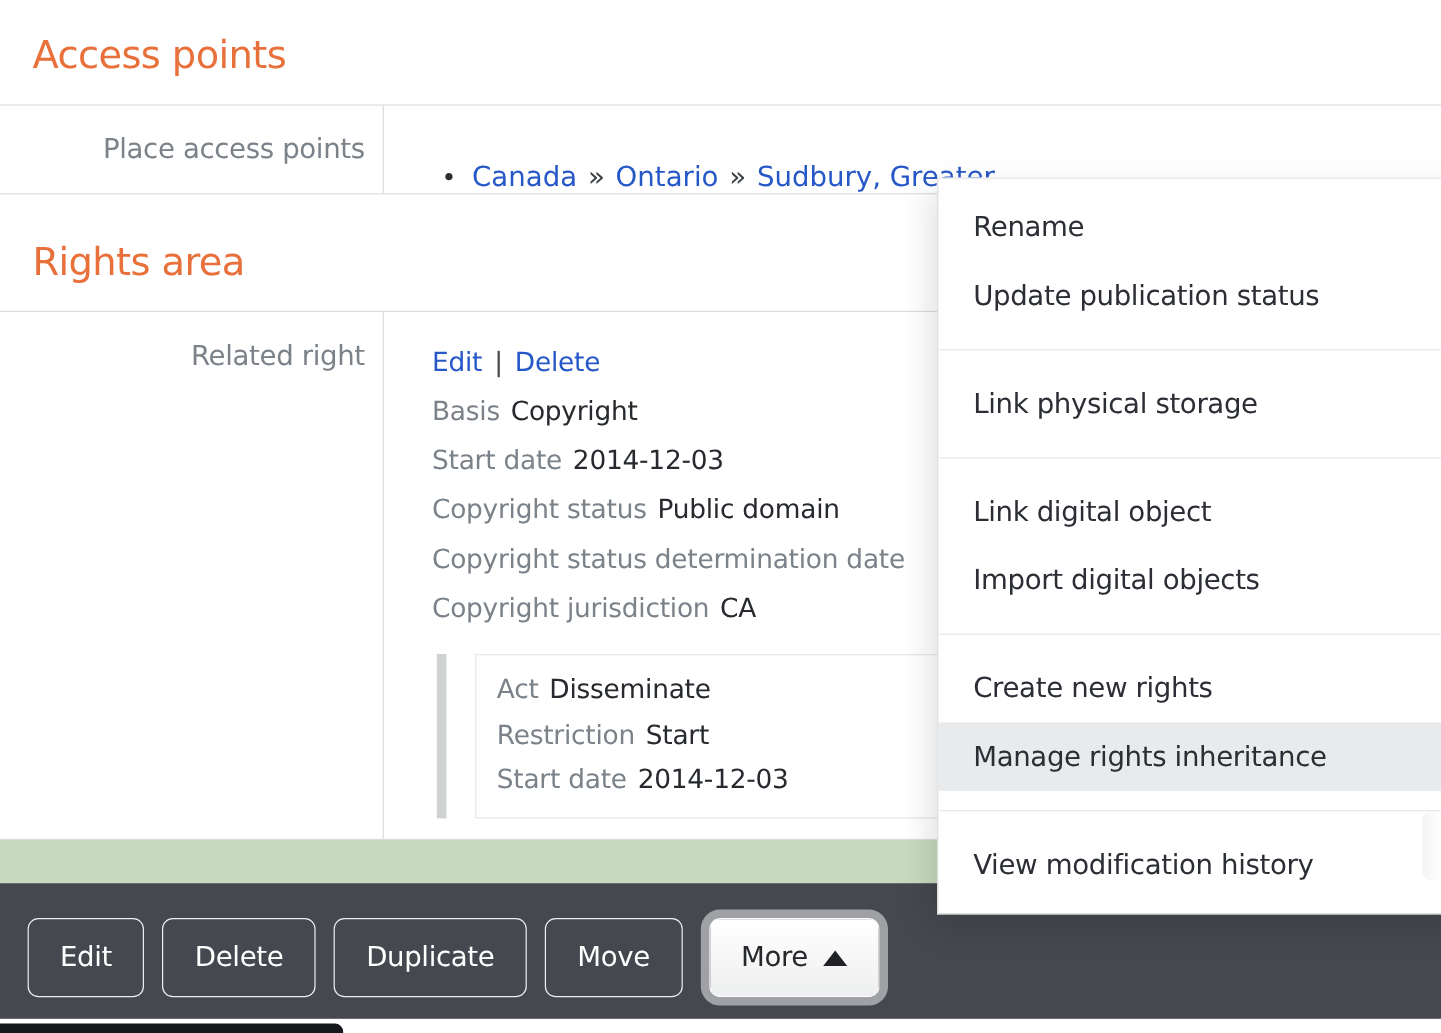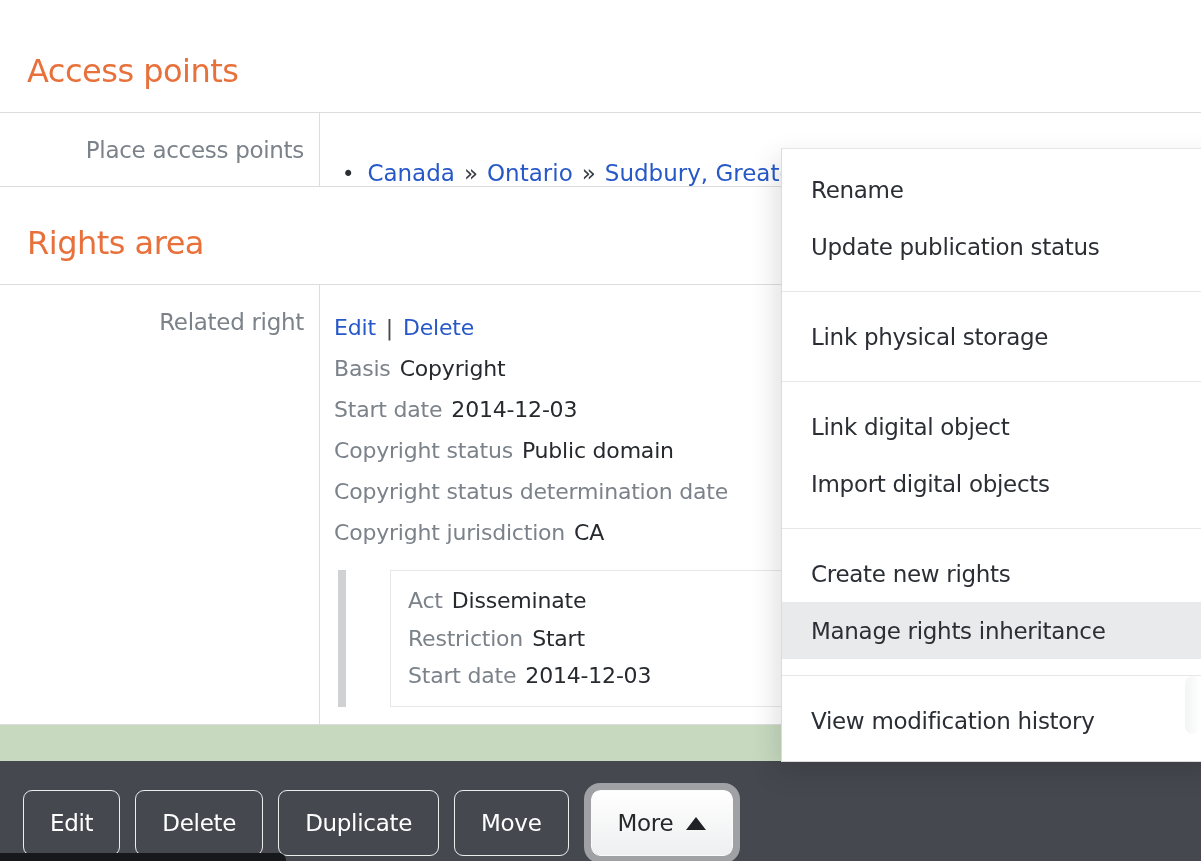--- a/index.html
+++ b/index.html
@@ -9,24 +9,24 @@
     font-family:"DejaVu Sans","Liberation Sans",sans-serif;
     color:#26292d;
   }
   
   .sec-h {
     border-bottom:1px solid #dcdddf;
     display:flex; align-items:flex-end;
     padding:0 0 22px 27px;
     font-size:32px; color:#e8703a; letter-spacing:-0.5px;
   }
-  #access-h { height:113px; }
+  #access-h { height:88px; }
   #rights-h { height:98px; }
   
-  .row { display:flex; border-bottom:1px solid #dcdddf; }
+  .row { display:flex; border-bottom:1px solid #dcdddf;gap:26px; }
   .label-col {
     width:320px; flex:none; border-right:1px solid #dcdddf;
     display:flex; justify-content:flex-end;
     color:#7b828a; font-size:23px; letter-spacing:-0.3px;
   }
   #place-row { height:74px; }
   #place-row .label-col { align-items:center; padding-right:15px; }
   #place-row .value-col { display:flex; align-items:flex-end; padding-left:13px; font-size:23px; }
   .bullet { color:#2b2e33; margin:0 13px 0 9px; font-size:21px; }
   a.link { color:#2758c8; text-decoration:none; cursor:pointer; }
@@ -34,21 +34,21 @@
   #related-row { height:440px; }
   #related-row .label-col { align-items:flex-start; padding:24px 15px 0 0; }
   #related-row .value-col { padding:22px 0 0 14px; font-size:22px; line-height:41px; letter-spacing:-0.2px; }
   .pipe { color:#44474b; margin:0 10px; }
   .flabel { color:#7b828a; margin-right:9px; }
   .fvalue { color:#26292d; }
   
   .granted { display:flex; margin-top:17px; }
   .gbar { width:8px; flex:none; background:#cfd1d3; margin-left:4px; }
   .gbox {
-    margin-left:44px; width:640px;
+    margin-left:24px; width:640px;
     border:1px solid #e7e7e9; background:#fff;
     padding:11px 17px; font-size:22px; line-height:37.5px;
   }
   
   .green-strip { height:36px; background:#c7dabf; }
   .toolbar {
     height:113px; background:#45484e;
     display:flex; align-items:flex-start; gap:15px;
     padding:29px 0 0 23px;
   }

